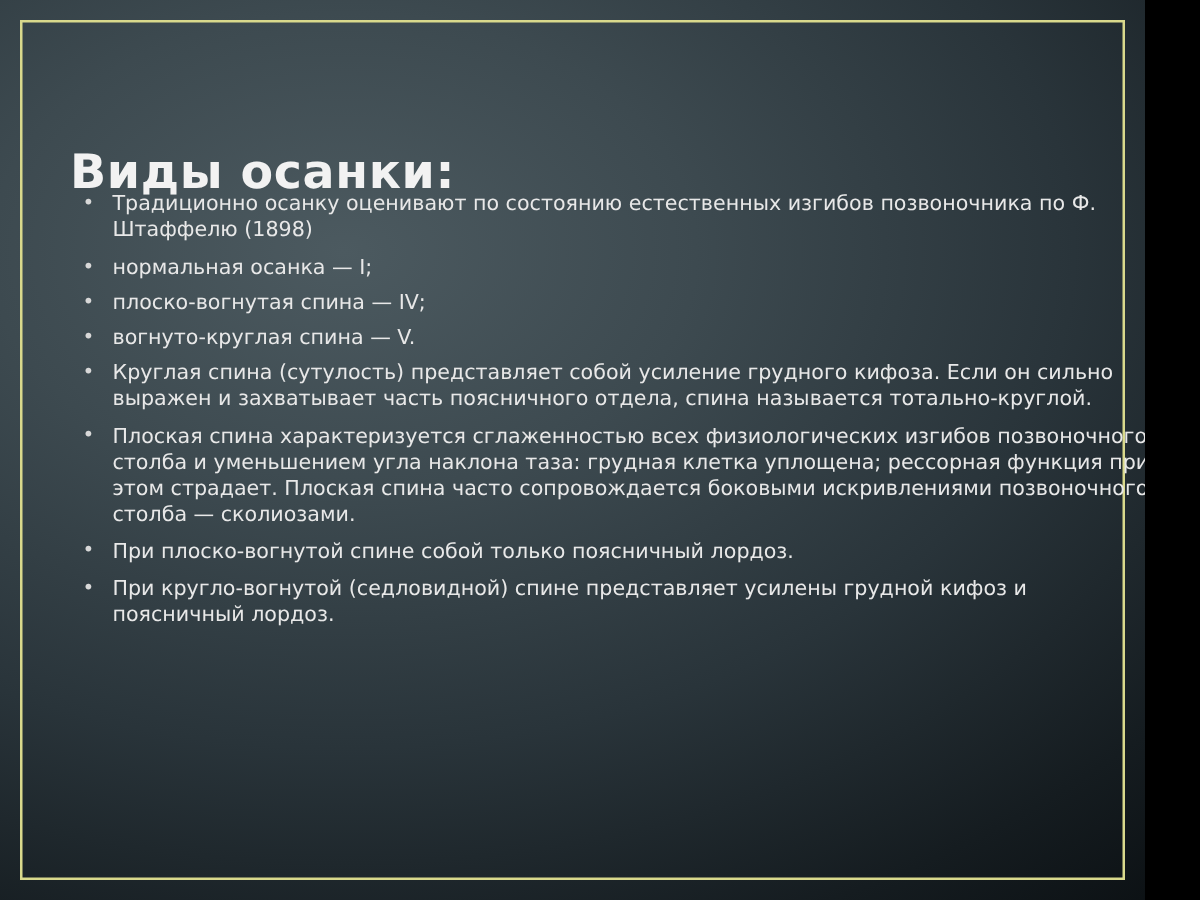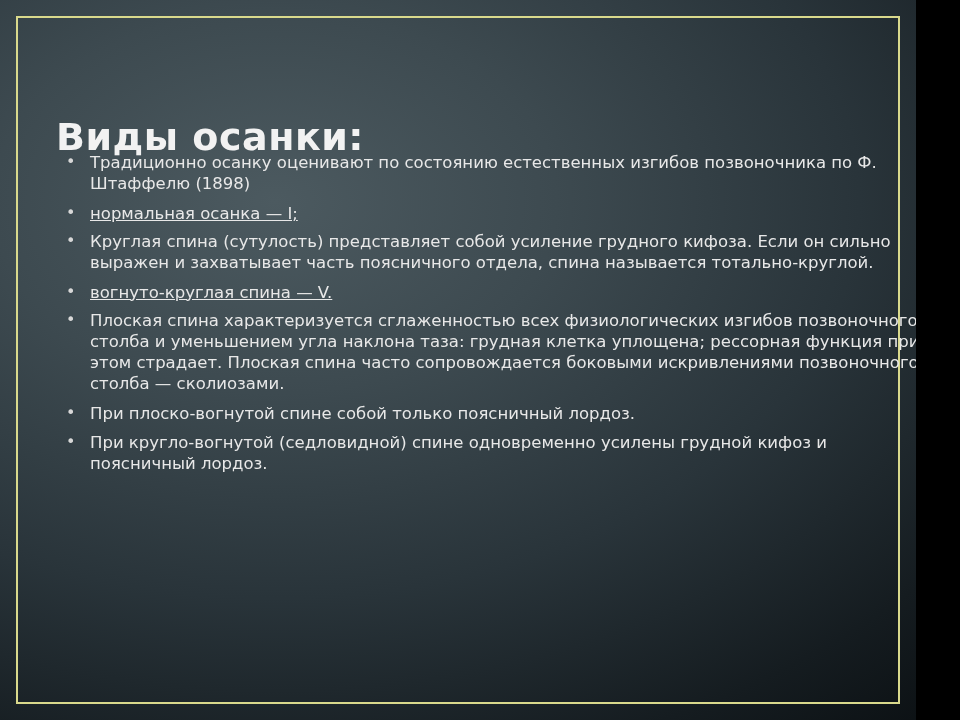--- a/index.html
+++ b/index.html
@@ -57,33 +57,33 @@
     content: "•";
     position: absolute;
     left: 16px;
     top: -1px;
     color: #d8d8d8;
     font-size: 16px;
     line-height: 1.27;
   }
   .bullet-item.tight {
     margin-bottom: 7px;
-    text-decoration: underline;
   }
 </style>
 </head>
 <body>
 
 <div class="slide">
   <div class="frame-border"></div>
 
   <h1 class="title">Виды осанки:</h1>
 
   <ul class="body-list">
     <li class="bullet-item">Традиционно осанку оценивают по состоянию естественных изгибов позвоночника по Ф. Штаффелю (1898)</li>
     <li class="bullet-item tight">нормальная осанка — I;</li>
+    <li class="bullet-item tight">плоско-вогнутая спина — IV;</li>
+    <li class="bullet-item tight">вогнуто-круглая спина — V.</li>
     <li class="bullet-item">Круглая спина (сутулость) представляет собой усиление грудного кифоза. Если он сильно выражен и захватывает часть поясничного отдела, спина называется тотально-круглой.</li>
-    <li class="bullet-item tight">вогнуто-круглая спина — V.</li>
     <li class="bullet-item">Плоская спина характеризуется сглаженностью всех физиологических изгибов позвоночного столба и уменьшением угла наклона таза: грудная клетка уплощена; рессорная функция при этом страдает. Плоская спина часто сопровождается боковыми искривлениями позвоночного столба — сколиозами.</li>
     <li class="bullet-item">При плоско-вогнутой спине собой только поясничный лордоз.</li>
-    <li class="bullet-item">При кругло-вогнутой (седловидной) спине одновременно усилены грудной кифоз и поясничный лордоз.</li>
+    <li class="bullet-item">При кругло-вогнутой (седловидной) спине представляет усилены грудной кифоз и поясничный лордоз.</li>
   </ul>
 </div>
 
 </body></html>

